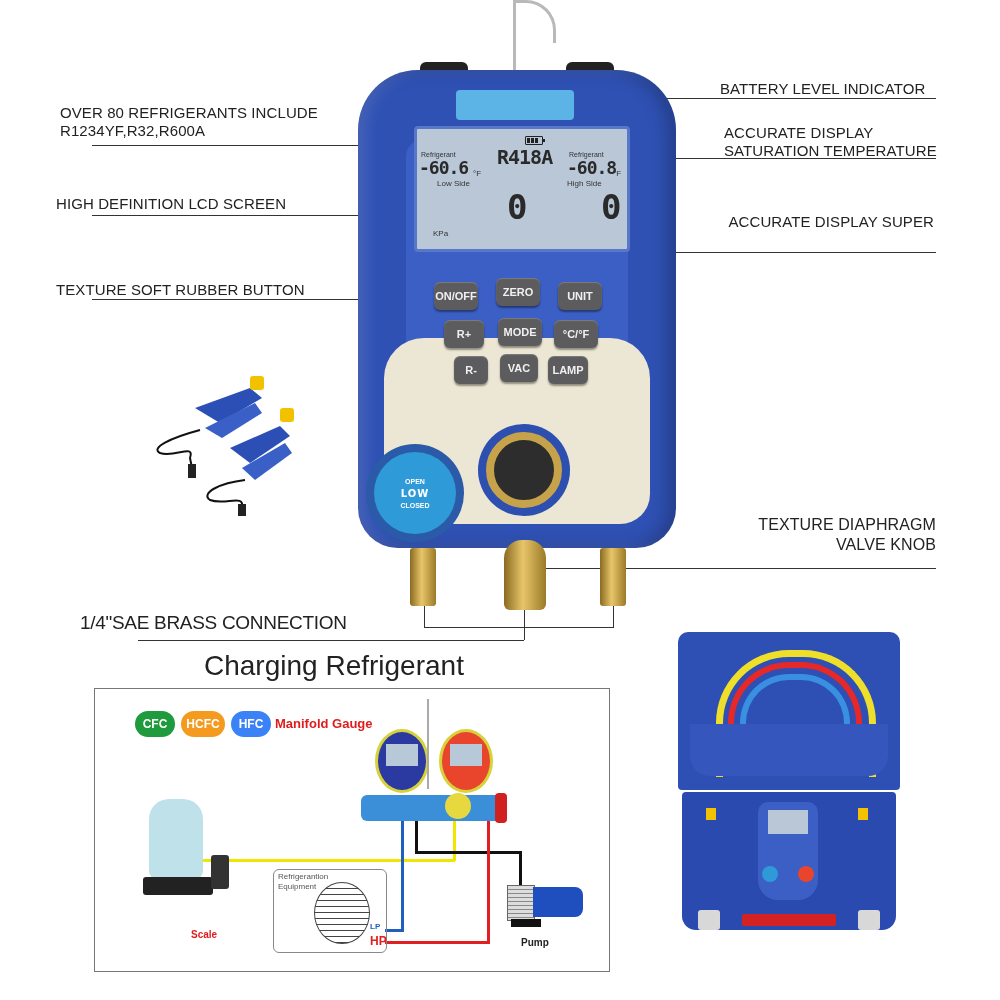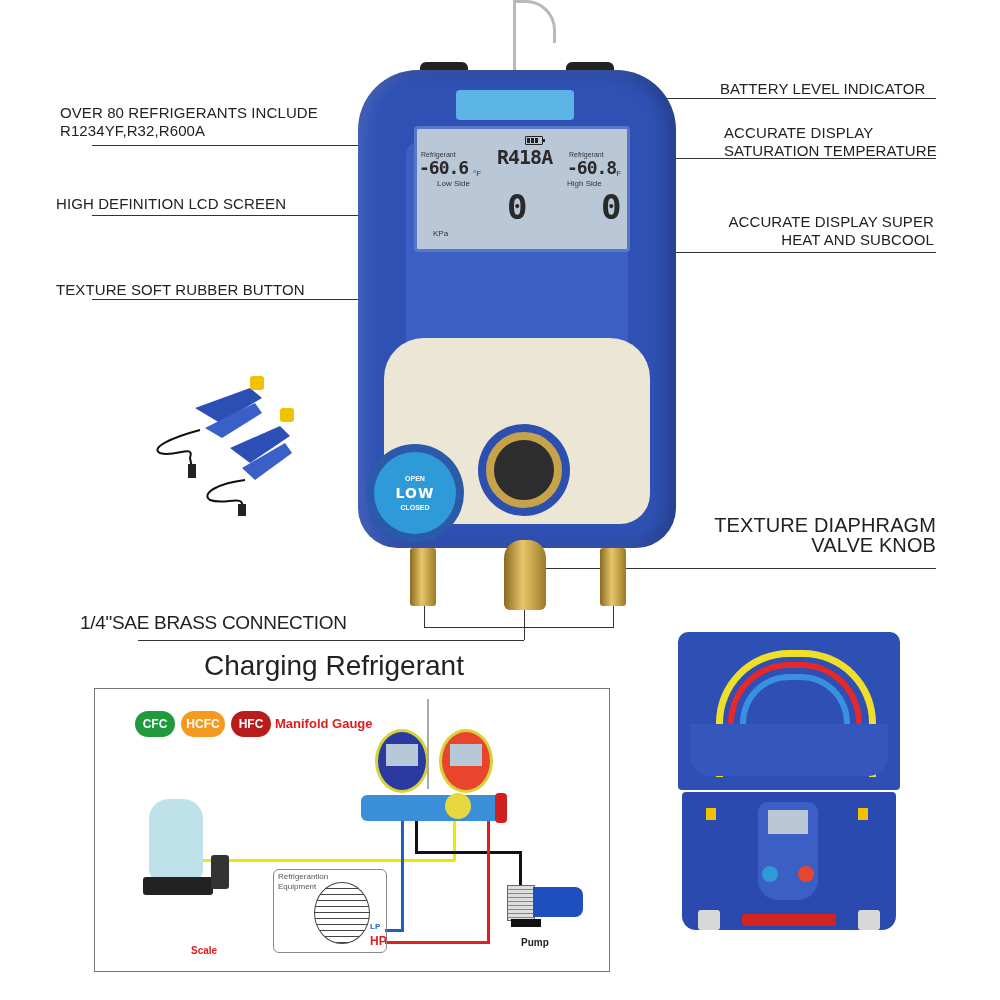--- a/index.html
+++ b/index.html
@@ -24,21 +24,21 @@
   .lcd .tiny{position:absolute;font-family:"Liberation Sans",sans-serif;font-size:7px;color:#333;}
   .lcd .seg{position:absolute;font-weight:bold;letter-spacing:-1px;}
   .battery-glyph{position:absolute;left:108px;top:7px;width:16px;height:7px;border:1px solid #222;border-radius:1px;}
   .battery-glyph:after{content:"";position:absolute;right:-3px;top:2px;width:2px;height:3px;background:#222;}
   .battery-glyph i{position:absolute;top:1px;width:3px;height:5px;background:#222;}
 
   .keypad{position:absolute;left:72px;top:208px;width:176px;height:118px;}
   .key{position:absolute;width:44px;height:28px;background:#5c5c5e;color:#f0f0f0;border-radius:6px;font-size:11px;font-weight:bold;display:flex;align-items:center;justify-content:center;box-shadow:0 2px 2px rgba(0,0,0,.4), inset 0 1px 1px rgba(255,255,255,.2);}
 
   .knob{position:absolute;width:82px;height:82px;border-radius:50%;display:flex;flex-direction:column;align-items:center;justify-content:center;color:#fff;font-weight:bold;box-shadow:0 0 0 8px #2a5aa8;}
-  .knob .big{font-size:14px;letter-spacing:1px;font-family:"DejaVu Sans",sans-serif;}
+  .knob .big{font-size:10px;letter-spacing:1px;font-family:"DejaVu Sans",sans-serif;}
   .knob .small{font-size:7px;margin:3px 0;}
   .center-knob{position:absolute;left:128px;top:370px;width:60px;height:60px;border-radius:50%;background:#2d2d2d;border:8px solid #c6a24a;box-shadow:0 0 0 8px #2c4fb0;}
   .brass{position:absolute;background:linear-gradient(90deg,#8a6a20,#e7c66a 45%,#9b7a28);border-radius:3px;}
 
   
   .diagram{position:absolute;left:94px;top:688px;width:514px;height:282px;border:1px solid #777;background:#fff;}
   .badge{position:absolute;height:26px;border-radius:14px;color:#fff;font-weight:bold;font-size:12px;display:flex;align-items:center;justify-content:center;text-align:right;}
   .pipe{position:absolute;}
 
   
@@ -65,25 +65,24 @@
 <div class="vline" style="left:524px;top:98px;height:36px;"></div>
 
 <div class="callout right" style="left:700px;top:124px;width:254px;text-align:left;padding-left:24px;box-sizing:border-box;">
   <div>ACCURATE DISPLAY</div>
   <div>SATURATION TEMPERATURE</div>
 </div>
 <div class="hline" style="left:588px;top:158px;width:348px;"></div>
 
 <div class="callout right" style="left:690px;top:213px;width:244px;">
   <div>ACCURATE DISPLAY SUPER</div>
-  <div>HEAT AND SUBCOOL</div>
 </div>
 <div class="hline" style="left:520px;top:252px;width:416px;"></div>
 
-<div class="callout right" style="left:690px;top:515px;width:246px;font-size:20px;line-height:20px;">
+<div class="callout right" style="left:690px;top:515px;width:246px;font-size:16px;line-height:20px;">
   <div>TEXTURE DIAPHRAGM</div>
   <div>VALVE KNOB</div>
 </div>
 <div class="hline" style="left:520px;top:568px;width:416px;"></div>
 
 <div class="callout" style="left:80px;top:614px;font-size:19px;letter-spacing:-0.3px;">1/4"SAE BRASS CONNECTION</div>
 <div class="hline" style="left:138px;top:640px;width:386px;"></div>
 <div class="vline" style="left:524px;top:600px;height:40px;"></div>
 <div class="hline" style="left:424px;top:627px;width:190px;"></div>
 <div class="vline" style="left:424px;top:600px;height:27px;"></div>
@@ -127,39 +126,50 @@
     <div class="tiny" style="left:56px;top:40px;font-size:8px;">°F</div>
     <div class="seg" style="left:150px;top:28px;font-size:18px;">-60.8</div>
     <div class="tiny" style="left:196px;top:40px;font-size:8px;">°F</div>
     <div class="tiny" style="left:20px;top:50px;font-size:8px;">Low Side</div>
     <div class="tiny" style="left:150px;top:50px;font-size:8px;">High Side</div>
     <div class="seg" style="left:90px;top:58px;font-size:34px;">0</div>
     <div class="seg" style="left:184px;top:58px;font-size:34px;">0</div>
     <div class="tiny" style="left:16px;top:100px;font-size:8px;">KPa</div>
   </div>
 
+  <div class="keypad">
+    <div class="key" style="left:4px;top:12px;">ON/OFF</div>
+    <div class="key" style="left:66px;top:8px;">ZERO</div>
+    <div class="key" style="left:128px;top:12px;">UNIT</div>
+    <div class="key" style="left:14px;top:50px;width:40px;">R+</div>
+    <div class="key" style="left:68px;top:48px;">MODE</div>
+    <div class="key" style="left:124px;top:50px;">°C/°F</div>
+    <div class="key" style="left:24px;top:86px;width:34px;">R-</div>
+    <div class="key" style="left:70px;top:84px;width:38px;">VAC</div>
+    <div class="key" style="left:118px;top:86px;width:40px;">LAMP</div>
+  </div>
 
   <div class="knob" style="left:16px;top:390px;background:#2f9ad8;">
     <span class="small">OPEN</span>
     <span class="big">LOW</span>
     <span class="small">CLOSED</span>
   </div>
   <div class="center-knob"></div>
 </div>
 
 <div class="brass" style="left:410px;top:548px;width:26px;height:58px;"></div>
 <div class="brass" style="left:504px;top:540px;width:42px;height:70px;border-radius:18px 18px 6px 6px;"></div>
 <div class="brass" style="left:600px;top:548px;width:26px;height:58px;"></div>
 
 <div class="abs" style="left:204px;top:650px;font-size:28px;color:#222;">Charging Refrigerant</div>
 
 <div class="diagram">
   <div class="badge" style="left:40px;top:22px;width:40px;background:#1f9a3d;">CFC</div>
   <div class="badge" style="left:86px;top:22px;width:44px;background:#f39a1f;">HCFC</div>
-  <div class="badge" style="left:136px;top:22px;width:40px;background:#b91c1c;">HFC</div>
+  <div class="badge" style="left:136px;top:22px;width:40px;background:#3b82f6;">HFC</div>
   <div class="abs" style="left:180px;top:27px;font-size:13px;font-weight:bold;color:#e01b1b;text-align:right;">Manifold Gauge</div>
 
   <div class="abs" style="left:280px;top:40px;width:48px;height:58px;border-radius:50%;background:#2a3aa0;border:3px solid #d8d23a;">
     <div class="abs" style="left:8px;top:12px;width:32px;height:22px;background:#b7c8d8;"></div>
   </div>
   <div class="abs" style="left:344px;top:40px;width:48px;height:58px;border-radius:50%;background:#e8452c;border:3px solid #d8d23a;">
     <div class="abs" style="left:8px;top:12px;width:32px;height:22px;background:#b7c8d8;"></div>
   </div>
   <div class="abs" style="left:332px;top:10px;width:2px;height:90px;background:#aaa;"></div>
   <div class="abs" style="left:266px;top:106px;width:140px;height:26px;background:#3b8fd8;border-radius:6px;"></div>
@@ -173,21 +183,21 @@
   <div class="pipe" style="left:290px;top:240px;width:19px;height:3px;background:#1f5fbf;"></div>
   <div class="pipe" style="left:320px;top:132px;width:3px;height:30px;background:#111;"></div>
   <div class="pipe" style="left:320px;top:162px;width:106px;height:3px;background:#111;"></div>
   <div class="pipe" style="left:424px;top:162px;width:3px;height:34px;background:#111;"></div>
   <div class="pipe" style="left:392px;top:132px;width:3px;height:122px;background:#e02020;"></div>
   <div class="pipe" style="left:290px;top:252px;width:105px;height:3px;background:#e02020;"></div>
 
   <div class="abs" style="left:54px;top:110px;width:54px;height:80px;background:#bfe2ea;border-radius:20px 20px 8px 8px;"></div>
   <div class="abs" style="left:48px;top:188px;width:70px;height:18px;background:#222;border-radius:3px;"></div>
   <div class="abs" style="left:116px;top:166px;width:18px;height:34px;background:#333;border-radius:3px;"></div>
-  <div class="abs" style="left:96px;top:240px;font-size:10px;font-weight:bold;color:#e01b1b;margin-top:16px;">Scale</div>
+  <div class="abs" style="left:96px;top:240px;font-size:10px;font-weight:bold;color:#e01b1b;">Scale</div>
 
   <div class="abs" style="left:178px;top:180px;width:112px;height:82px;border:1px solid #888;border-radius:6px;">
     <div class="abs" style="left:4px;top:2px;font-size:8px;color:#555;">Refrigerantion</div>
     <div class="abs" style="left:4px;top:12px;font-size:8px;color:#555;">Equipment</div>
     <div class="abs" style="left:40px;top:12px;width:54px;height:60px;border-radius:50%;border:1px solid #444;background:repeating-linear-gradient(#fff 0 5px,#444 5px 6px);"></div>
     <div class="abs" style="left:96px;top:52px;font-size:8px;font-weight:bold;color:#1f5fbf;">LP</div>
     <div class="abs" style="left:96px;top:64px;font-size:12px;font-weight:bold;color:#e02020;">HP</div>
   </div>
 
   <div class="abs" style="left:412px;top:196px;width:26px;height:34px;background:repeating-linear-gradient(#ddd 0 3px,#888 3px 4px);border:1px solid #666;"></div>

